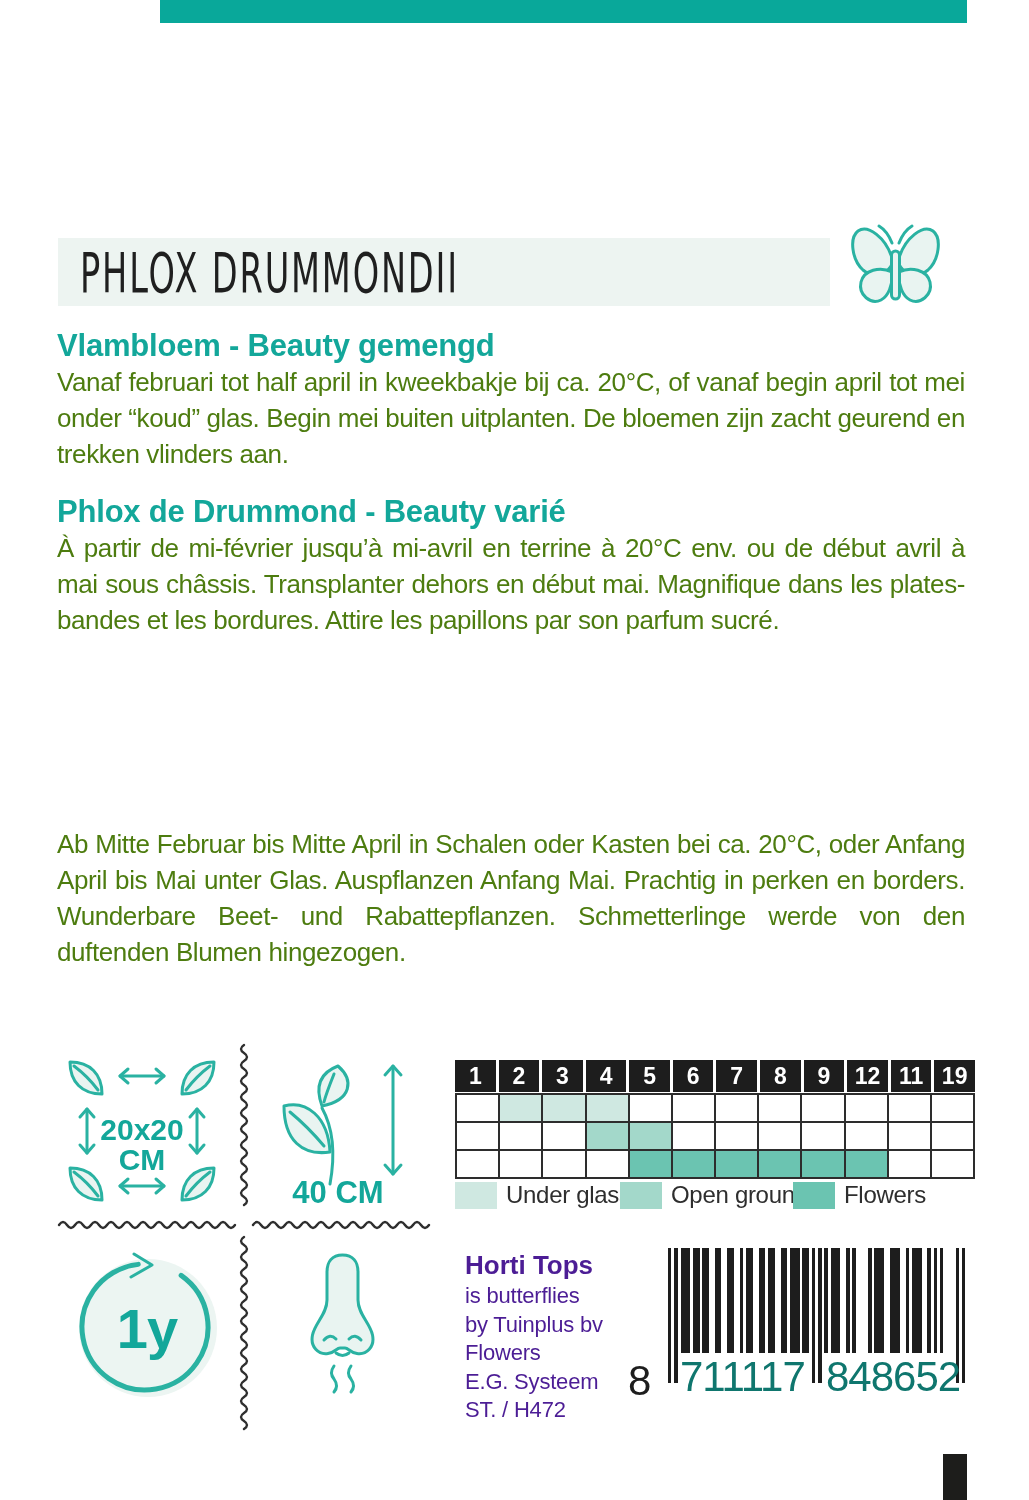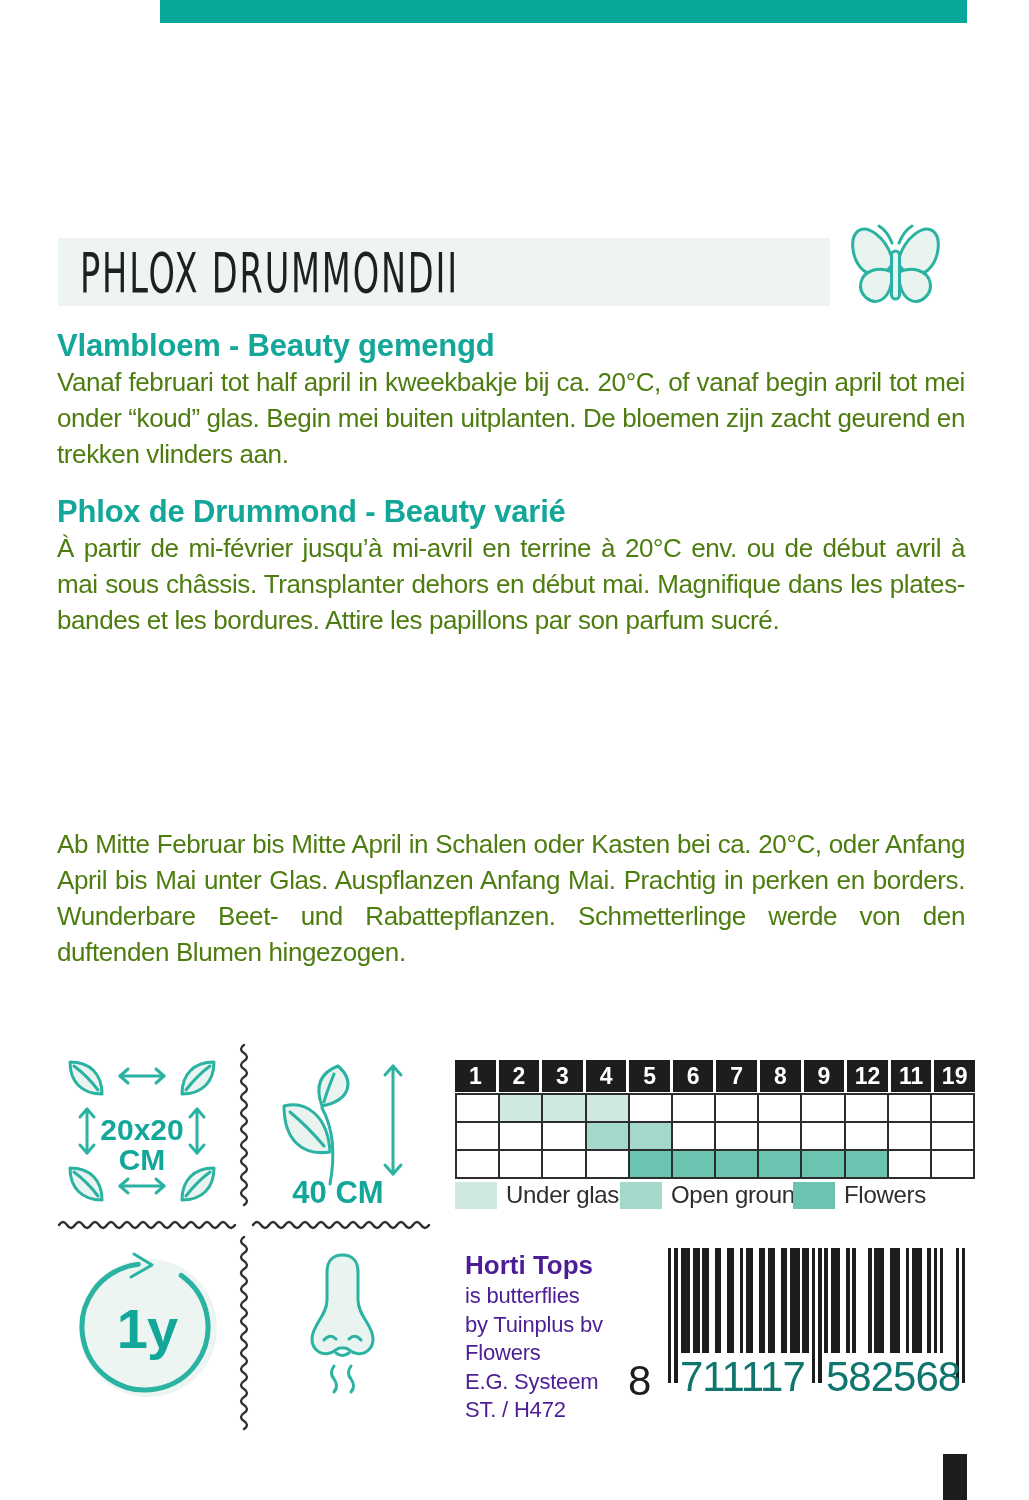--- a/index.html
+++ b/index.html
@@ -288,17 +288,17 @@
         <div class="bc-bar" style="left: 243.853px; width: 3.47632px; height: 110px;"></div>
         <div class="bc-bar" style="left: 246.979px; width: 3.47632px; height: 110px;"></div>
         <div class="bc-bar" style="left: 250.105px; width: 3.47632px; height: 110px;"></div>
         <div class="bc-bar" style="left: 259.484px; width: 3.47632px; height: 110px;"></div>
         <div class="bc-bar" style="left: 265.737px; width: 3.47632px; height: 110px;"></div>
         <div class="bc-bar" style="left: 271.989px; width: 3.47632px; height: 110px;"></div>
         <div class="bc-bar" style="left: 287.621px; width: 3.47632px; height: 135px;"></div>
         <div class="bc-bar" style="left: 293.874px; width: 3.47632px; height: 135px;"></div>
       </div>
     <div class="bc-num bc-left">711117</div>
-    <div class="bc-num bc-right">582568</div>
+    <div class="bc-num bc-right">848652</div>
   </div>
 
   <div class="corner-mark"></div>
 </div>
 
 </body></html>

